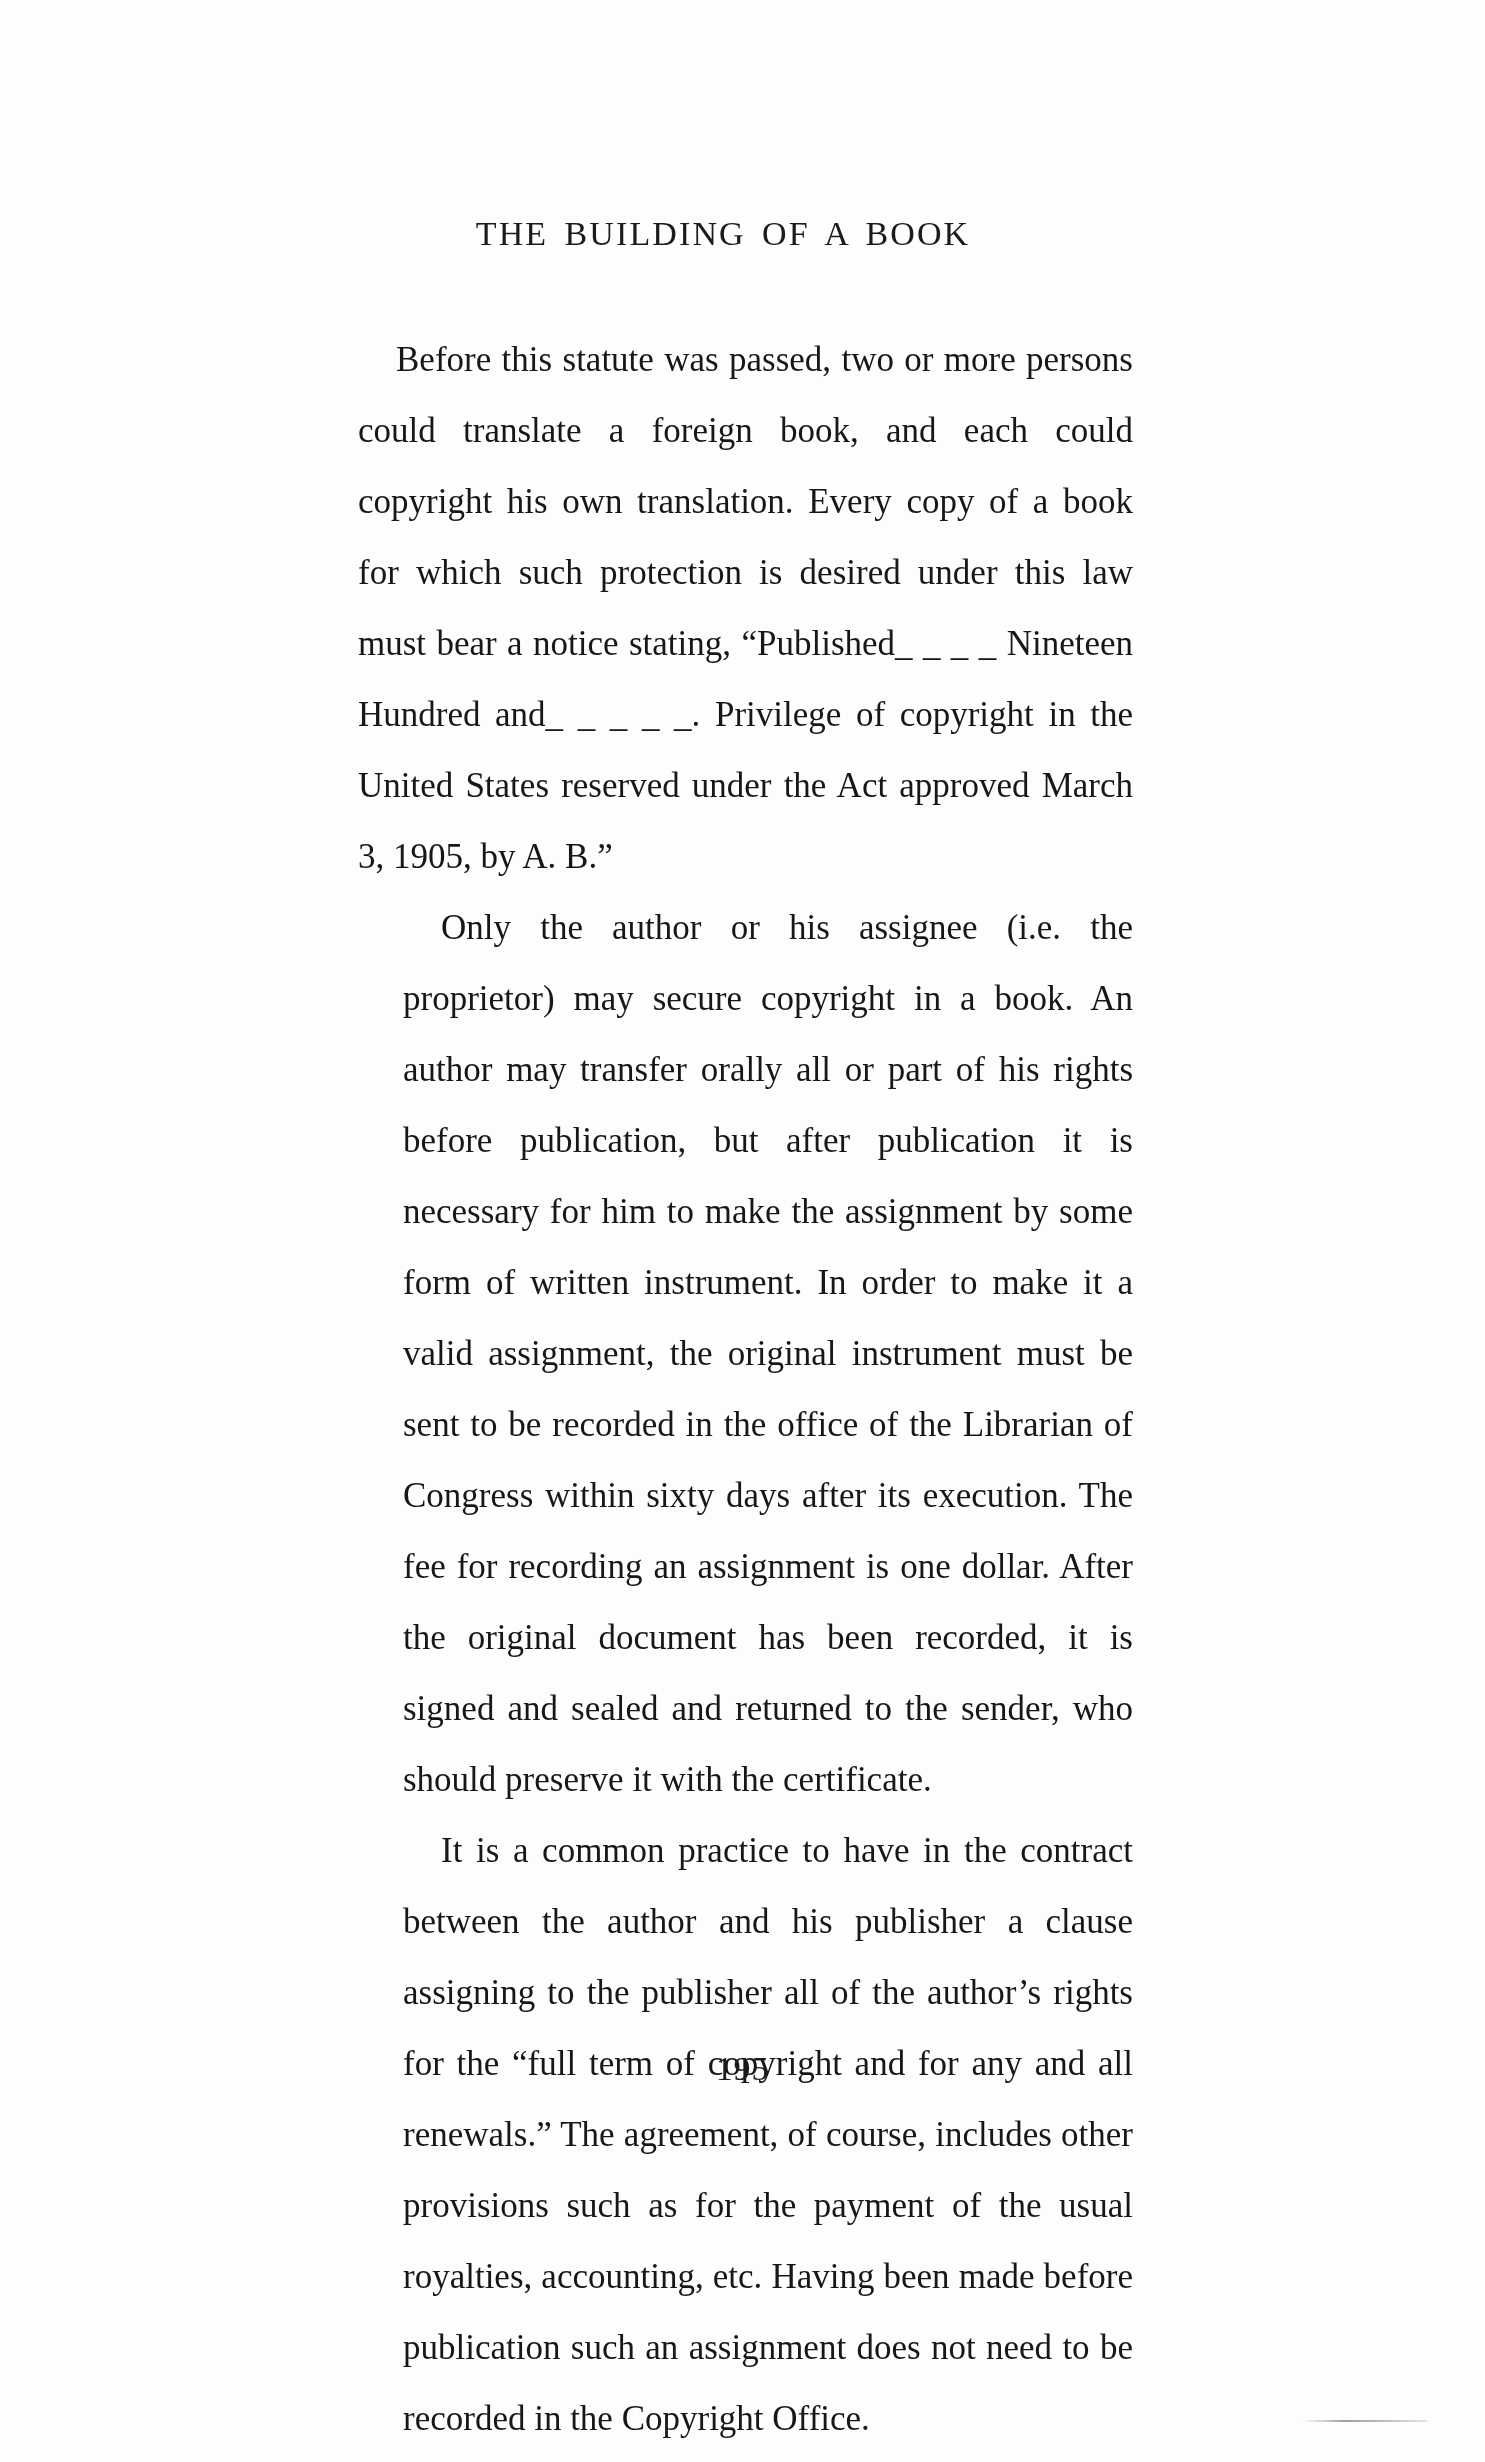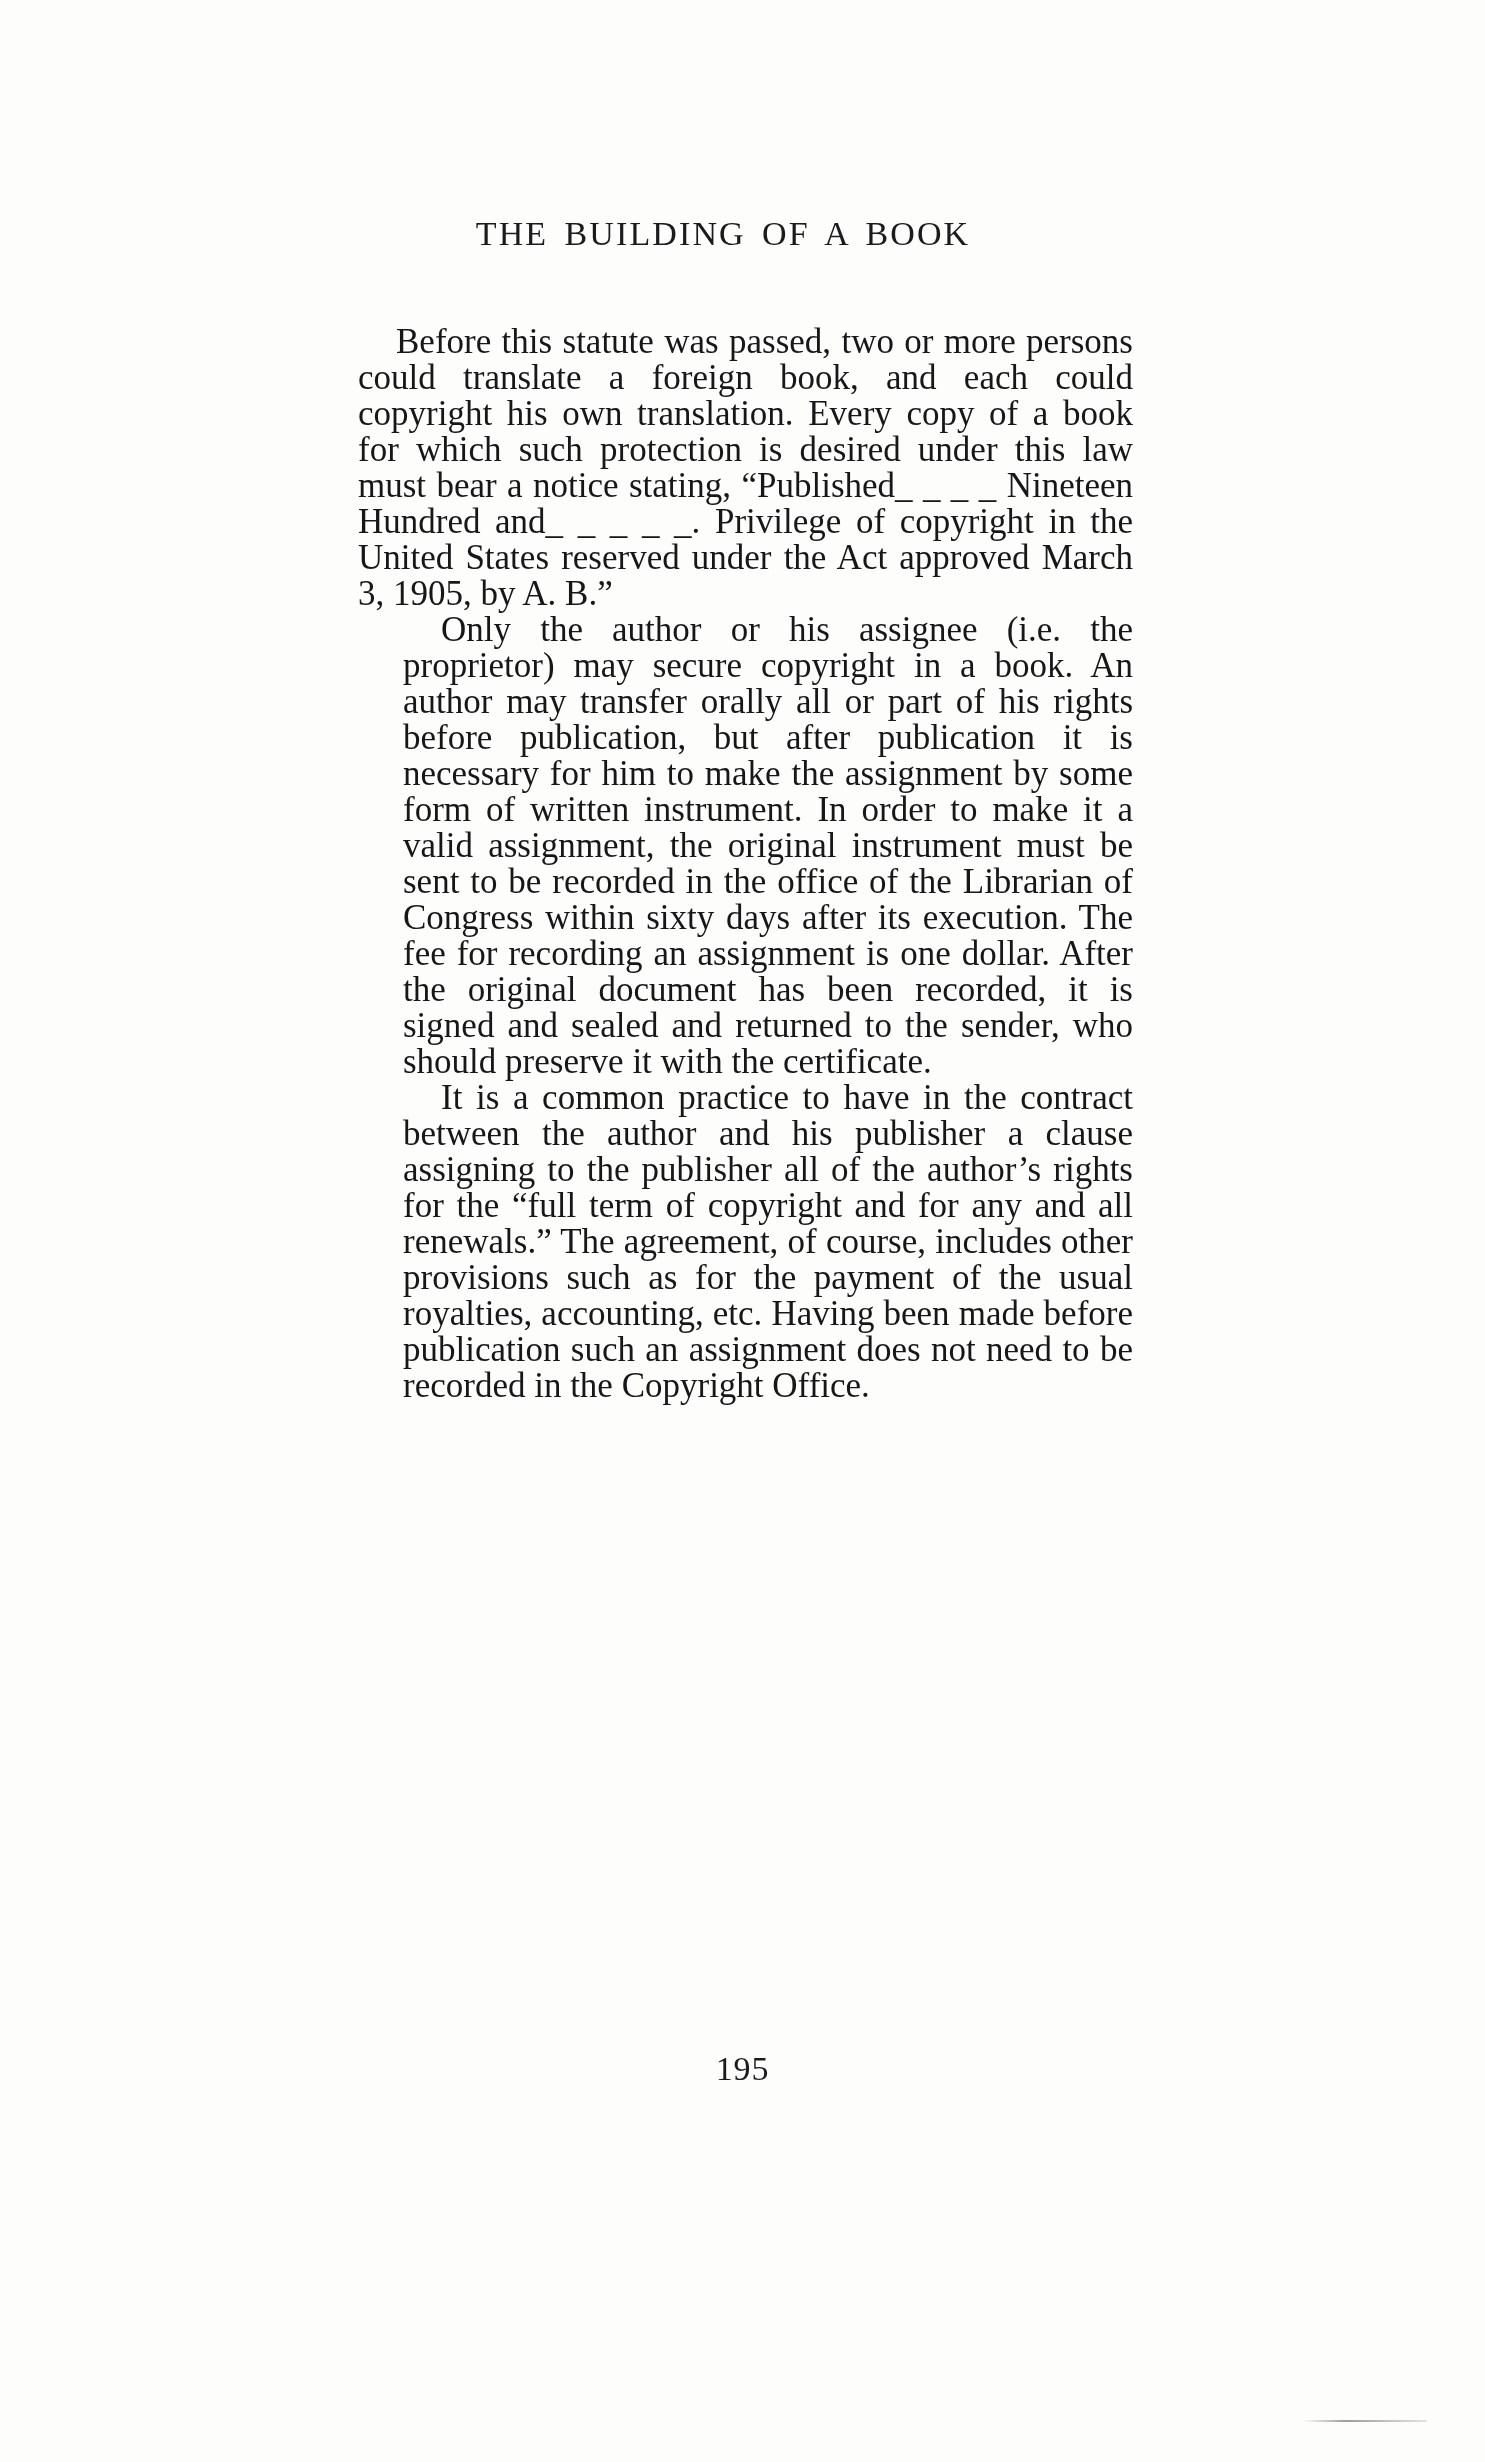--- a/index.html
+++ b/index.html
@@ -36,21 +36,21 @@
   }
   .text-block {
     position: absolute;
     left: 358px;
     top: 324px;
     width: 775px;
   }
   p.para {
     margin: 0;
     font-size: 35px;
-    line-height: 36px;
+    line-height: 71px;
     text-align: justify;
     text-justify: inter-word;
     color: #171717;
     hyphens: manual;
   }
   p.para + p.para {
     margin-top: 0px;
     margin-left: 45px;
   }
   .indent {

